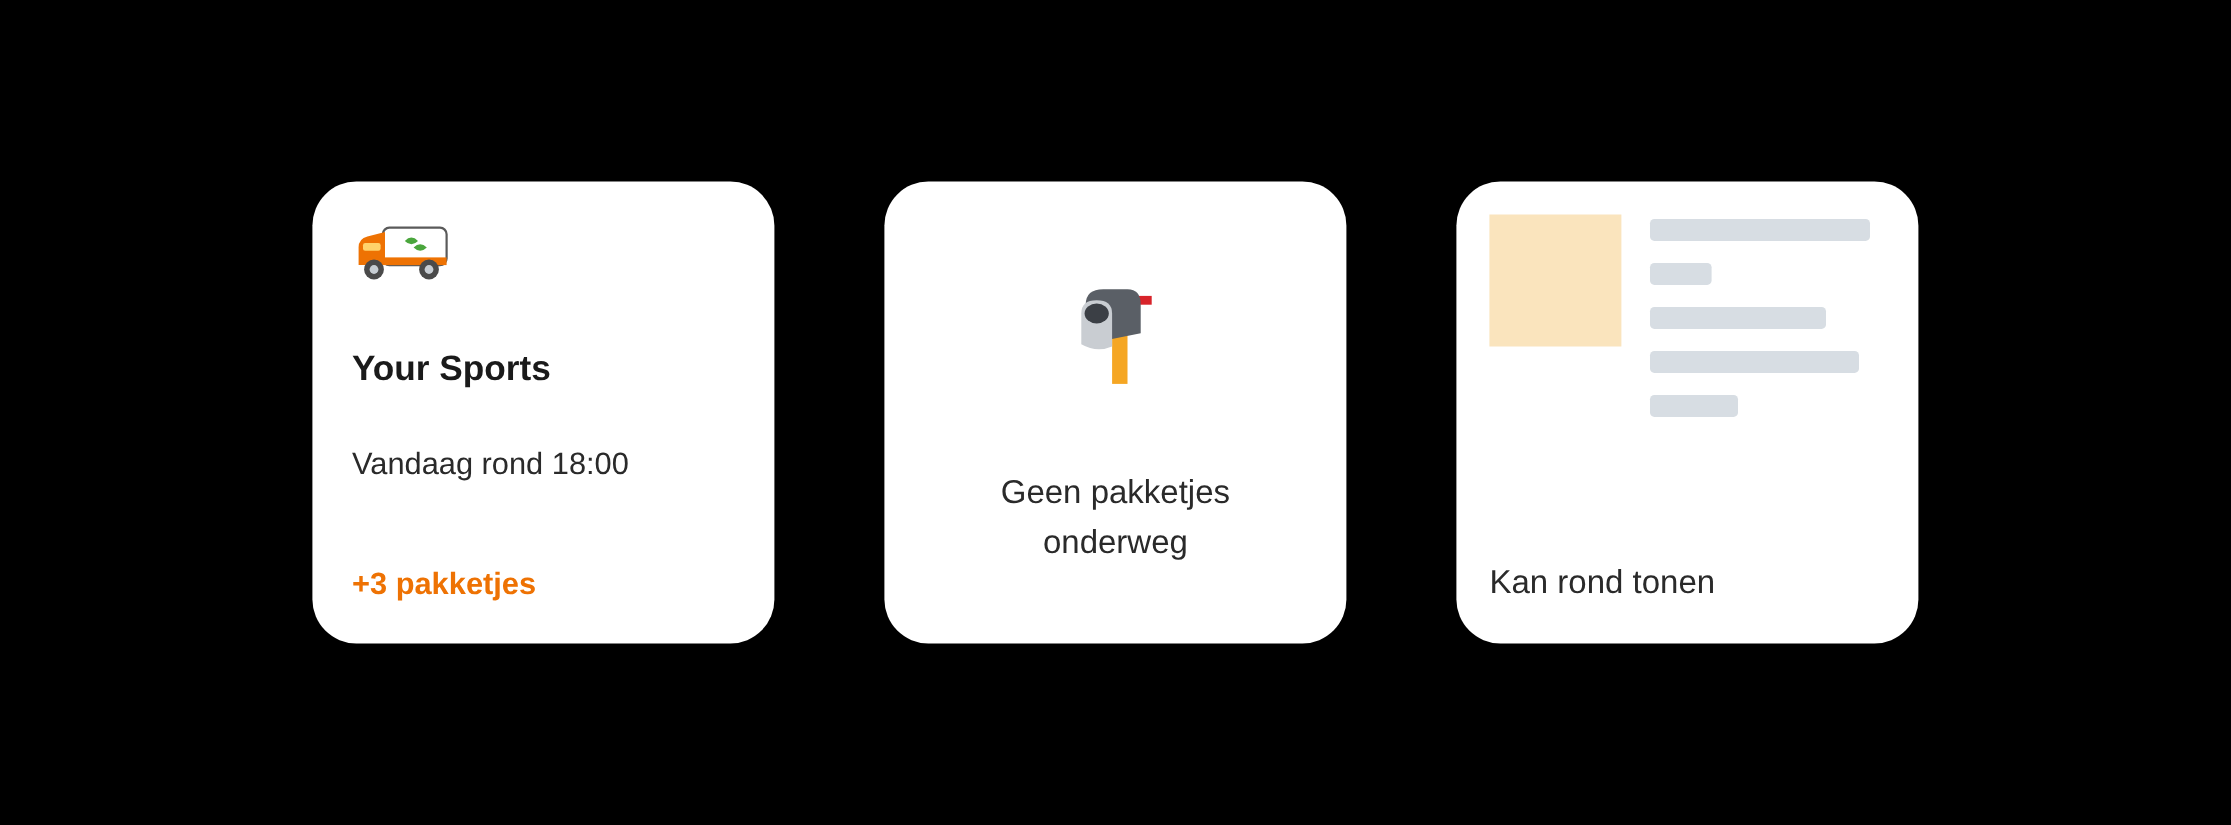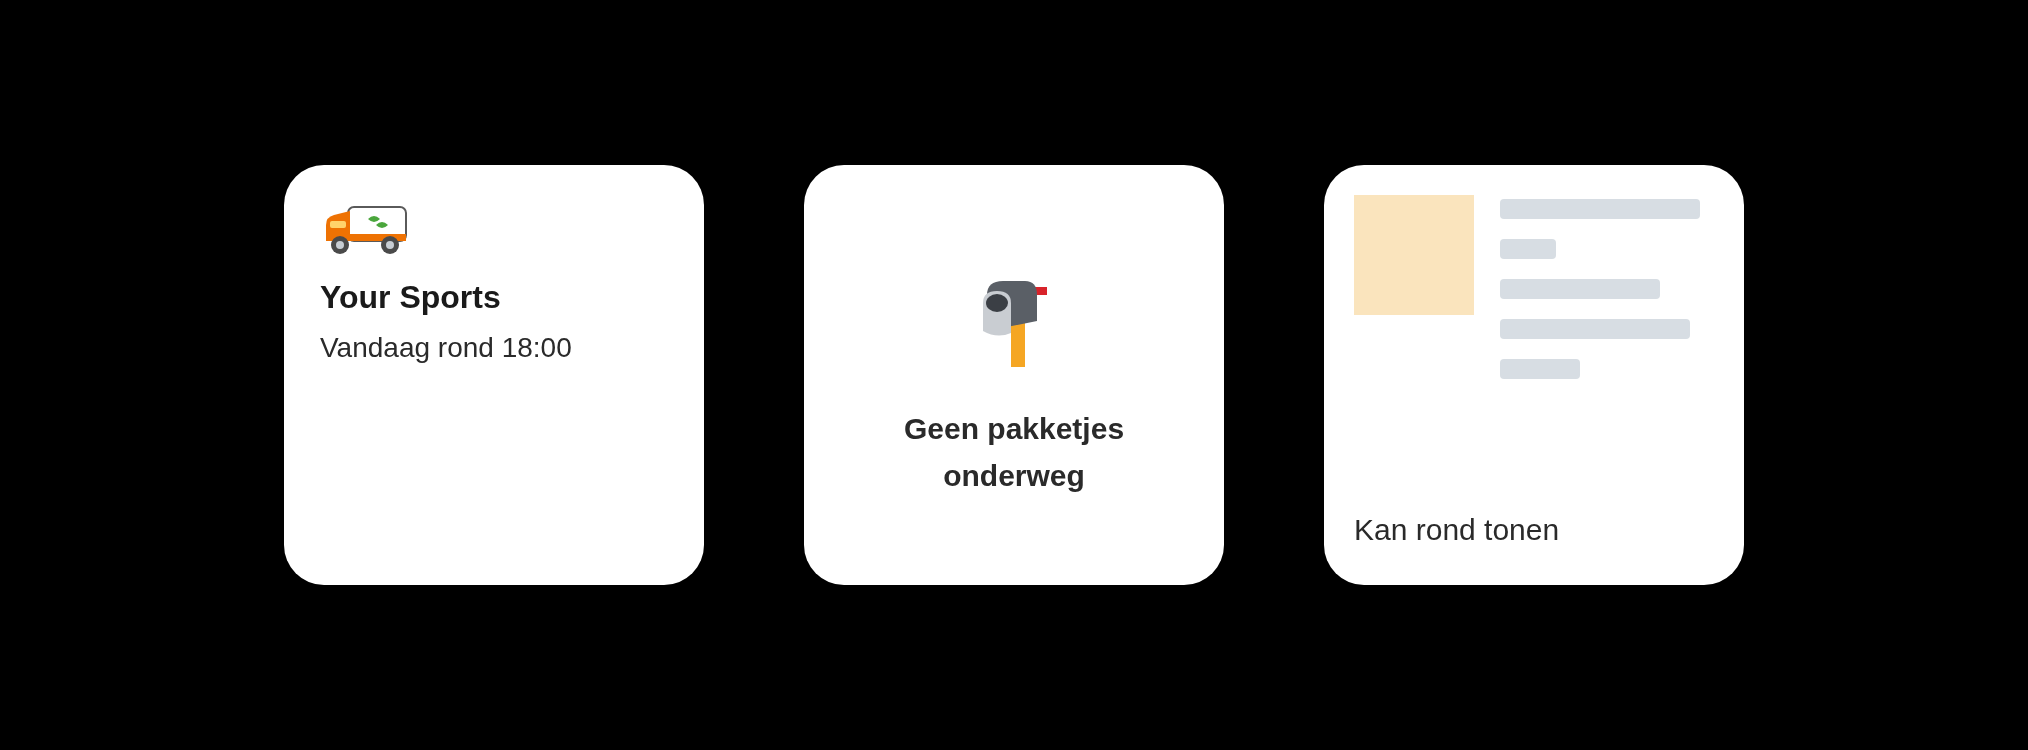--- a/index.html
+++ b/index.html
@@ -14,20 +14,21 @@
       font-family: -apple-system, BlinkMacSystemFont, "Segoe UI", Arial, sans-serif;
     }
     .card {
       background: #fff;
       width: 420px;
       height: 420px;
       border-radius: 40px;
       padding: 36px;
       display: flex;
       flex-direction: column;
+      gap: 37px;
     }
     
     .card-1 .van-icon {
       width: 90px;
       height: 56px;
       margin-bottom: 22px;
       position: relative;
     }
     .card-1 .sender-name {
       font-size: 32px;
@@ -52,21 +53,21 @@
       justify-content: center;
       padding-top: 60px;
     }
     .card-2 .mailbox-icon {
       width: 90px;
       height: 95px;
       margin-bottom: 36px;
     }
     .card-2 .no-packages-text {
       font-size: 30px;
-      font-weight: 700;
+      font-weight: 400;
       color: #2a2a2a;
       text-align: center;
       line-height: 1.55;
     }
     
     .card-3 {
       padding: 30px;
     }
     .card-3 .skeleton-row {
       display: flex;
@@ -122,20 +123,21 @@
       <circle cx="20" cy="44" r="9" fill="#4a4a4a"></circle>
       <circle cx="20" cy="44" r="4" fill="#c7cdd3"></circle>
       <circle cx="70" cy="44" r="9" fill="#4a4a4a"></circle>
       <circle cx="70" cy="44" r="4" fill="#c7cdd3"></circle>
 
       <rect x="10" y="20" width="16" height="7" rx="2" fill="#ffd36b"></rect>
     </svg>
   </div>
   <div class="sender-name">Your Sports</div>
   <div class="delivery-time">Vandaag rond 18:00</div>
+  <div class="more-packages">+3 pakketjes</div>
 </div>
 
 <div class="card card-2">
   <div class="mailbox-icon">
     <svg viewBox="0 0 90 95" width="90" height="95">
 
       <rect x="42" y="48" width="14" height="44" fill="#f5a623"></rect>
 
       <rect x="56" y="12" width="22" height="8" fill="#d8232a"></rect>
       <rect x="56" y="12" width="4" height="18" fill="#d8232a"></rect>

